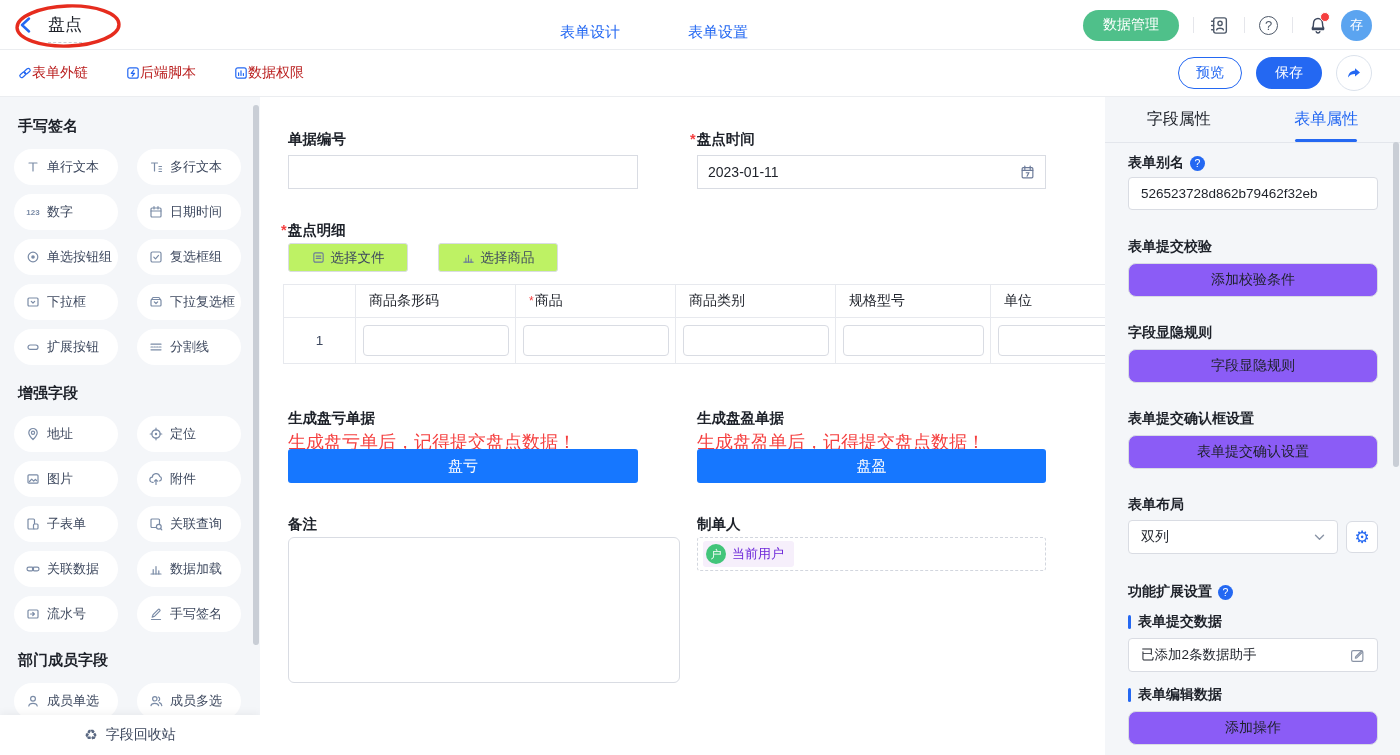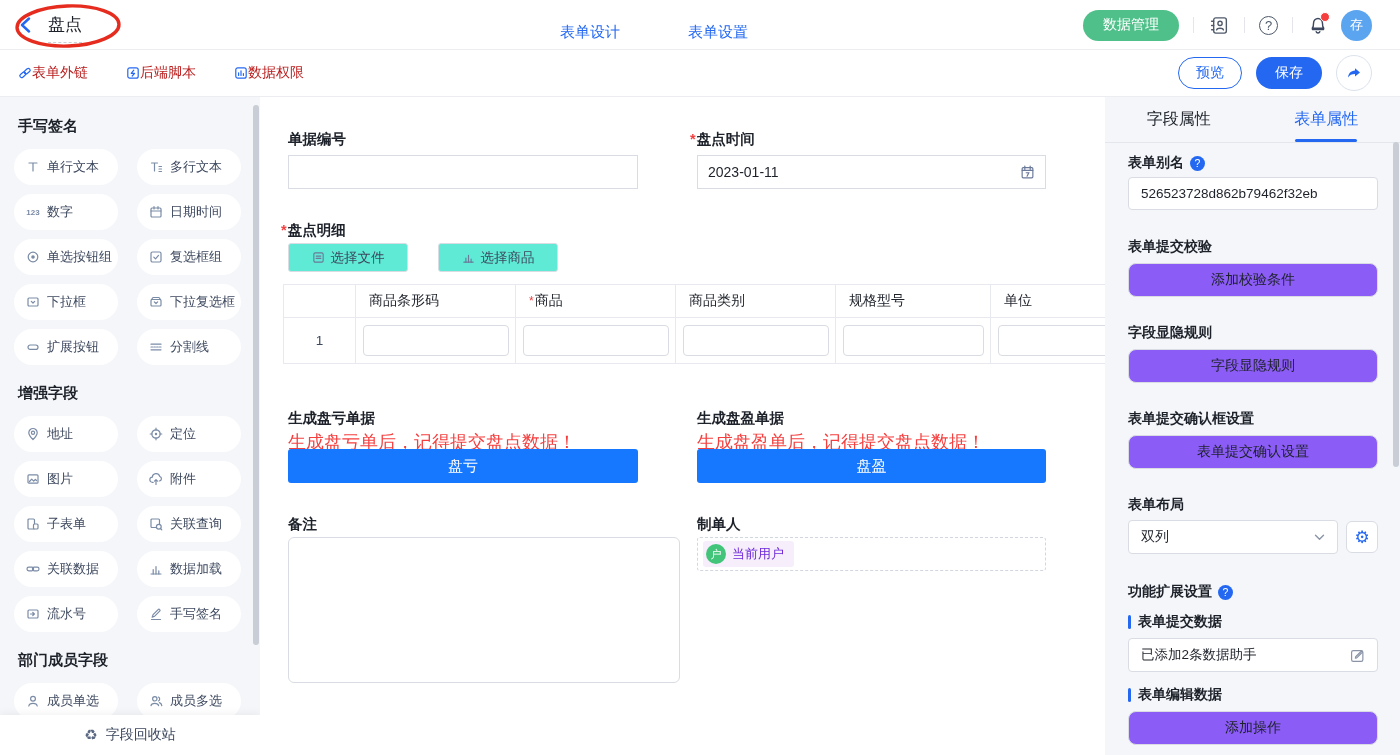--- a/index.html
+++ b/index.html
@@ -54,21 +54,21 @@
       align-items:center;justify-content:center;gap:8px;font-size:14px;color:#3d485e;
       box-shadow:0 -2px 8px rgba(0,0,0,.05);cursor:pointer;}
   .rec-ico{font-size:15px;color:#5a6882;}
   
   .cv{position:absolute;left:260px;top:97px;width:845px;bottom:0;background:#fff;overflow:hidden;}
   .lbl{position:absolute;font-size:14.5px;font-weight:bold;color:#1d2129;white-space:nowrap;}
   .req{color:#f53f3f;margin-right:1px;font-weight:bold;}
   .inp{position:absolute;height:34px;border:1px solid #d9dce3;border-radius:0;background:#fff;
       box-sizing:border-box;display:flex;align-items:center;padding:0 10px;font-size:14px;color:#1d2129;}
   .cal{margin-left:auto;}
-  .cv-btn{position:absolute;height:29px;border:1px solid #d9dce3;border-radius:3px;background:#5eead4;
+  .cv-btn{position:absolute;height:29px;border:1px solid #d9dce3;border-radius:3px;background:#bef264;
       display:flex;align-items:center;justify-content:center;gap:6px;font-size:13.5px;color:#3d485e;
       box-sizing:border-box;width:120px;}
   .cv-btn svg{stroke:#6b7a99;fill:none;stroke-width:1.2;stroke-linecap:round;stroke-linejoin:round;}
   .tbl{position:absolute;left:23px;top:187px;width:822px;height:125px;overflow:hidden;}
   .tbl-in{width:857px;border:1px solid #e7e9ee;border-bottom:1px solid #e7e9ee;box-sizing:border-box;}
   .trow{display:flex;}
   .tc{border-right:1px solid #e7e9ee;box-sizing:border-box;flex:0 0 auto;}
   .thead .tc{height:33px;display:flex;align-items:center;padding-left:13px;font-size:14px;color:#1d2129;
       border-bottom:1px solid #e7e9ee;}
   .tbody .tc{height:45px;display:flex;align-items:center;justify-content:center;}

